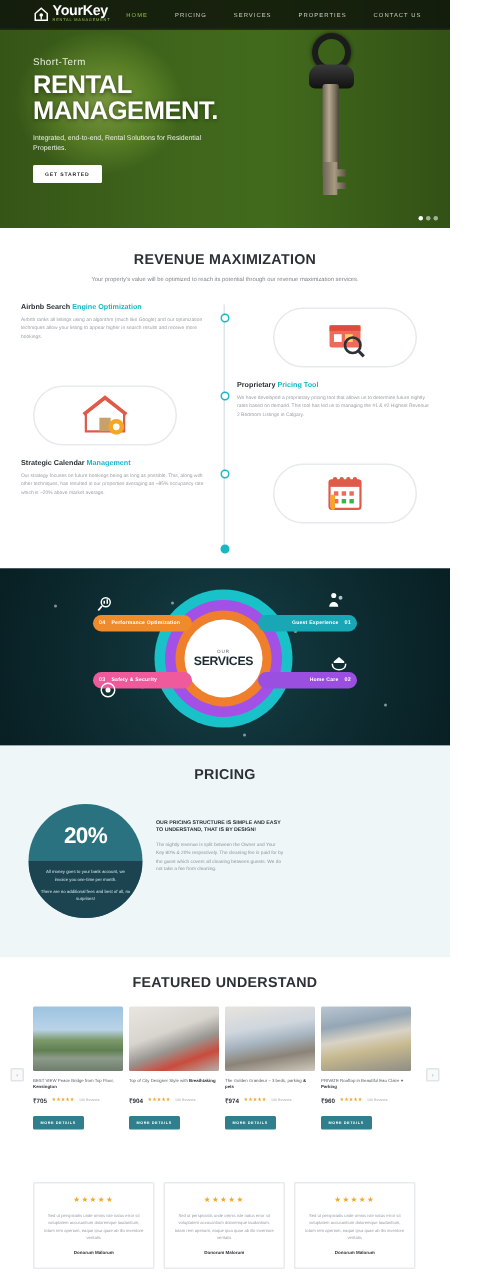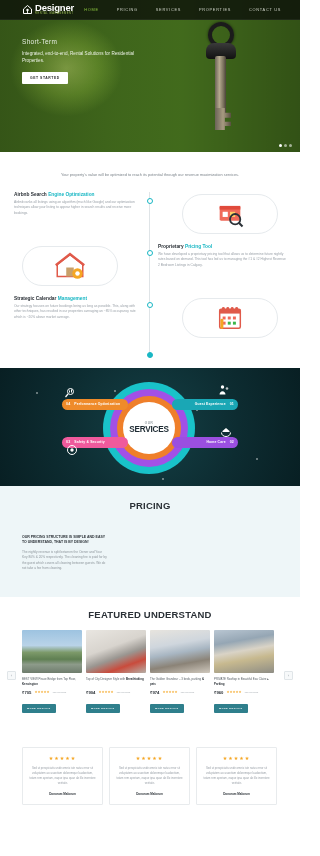--- a/index.html
+++ b/index.html
@@ -237,47 +237,52 @@
   <div class="topbar">
     <div class="logo">
       <span class="logo-mark">
         <svg width="11" height="11" viewBox="0 0 22 22">
             <path d="M3 10 L11 3 L19 10 V19 H3 Z" fill="none" stroke="#fff" stroke-width="2"></path>
             <circle cx="11" cy="12" r="2.4" fill="#fff"></circle>
             <rect x="10.1" y="13.5" width="1.8" height="4.5" fill="#fff"></rect>
           </svg>
       </span>
       <span class="logo-text">
-        <span class="logo-name">Designer</span>
+        <span class="logo-name">YourKey</span>
         <span class="logo-sub">RENTAL MANAGEMENT</span>
       </span>
     </div>
     <nav class="nav">
       <a href="#" class="active">HOME</a>
       <a href="#">PRICING</a>
       <a href="#">SERVICES</a>
       <a href="#">PROPERTIES</a>
       <a href="#">CONTACT US</a>
     </nav>
   </div>
 
   <div class="hero-copy">
     <div class="hero-kicker">Short-Term</div>
+    <div class="hero-title">
+      <div>RENTAL</div>
+      <div>MANAGEMENT.</div>
+    </div>
     <div class="hero-sub">Integrated, end-to-end, Rental Solutions for Residential Properties.</div>
     <button class="btn-hero">GET STARTED</button>
   </div>
 
   <div class="hero-dots">
     <i class="on"></i>
     <i></i>
     <i></i>
   </div>
 </section>
 
 <section class="revenue">
+  <h2 class="sec-title">REVENUE MAXIMIZATION</h2>
   <p class="sec-sub">Your property's value will be optimized to reach its potential through our revenue maximization services.</p>
 
   <div class="timeline">
     <div class="timeline-line"></div>
 
     <div class="tl-row">
       <div class="tl-text">
         <div class="tl-h"><span>Airbnb Search </span><span class="hl">Engine Optimization</span></div>
         <div class="tl-p">Airbnb ranks all listings using an algorithm (much like Google) and our optimization techniques allow your listing to appear higher in search results and receive more bookings.</div>
       </div>
@@ -404,20 +409,29 @@
         <line x1="8" y1="14" x2="3" y2="20" stroke="#fff" stroke-width="2.4"></line>
         <rect x="10" y="7" width="2" height="4" fill="#fff"></rect>
         <rect x="14" y="5" width="2" height="6" fill="#fff"></rect>
       </svg>
   </span>
 </section>
 
 <section class="pricing">
   <h2 class="sec-title">PRICING</h2>
   <div class="pricing-grid">
+    <div class="pg-mid">
+      <div class="circle">
+        <span class="pct">20%</span>
+        <div class="dark">
+          <p>All money goes to your bank account, we invoice you one-time per month.</p>
+          <p>There are no additional fees and best of all, no surprises!</p>
+        </div>
+      </div>
+    </div>
     <div class="pg-right">
       <div class="hd">OUR PRICING STRUCTURE IS SIMPLE AND EASY TO UNDERSTAND, THAT IS BY DESIGN!</div>
       <div class="bd">The nightly revenue is split between the Owner and Your Key 80% &amp; 20% respectively. The cleaning fee is paid for by the guest which covers all cleaning between guests. We do not take a fee from cleaning.</div>
     </div>
   </div>
 </section>
 
 <section class="featured">
   <h2 class="sec-title">FEATURED UNDERSTAND</h2>
   <div class="arrow l">‹</div>

